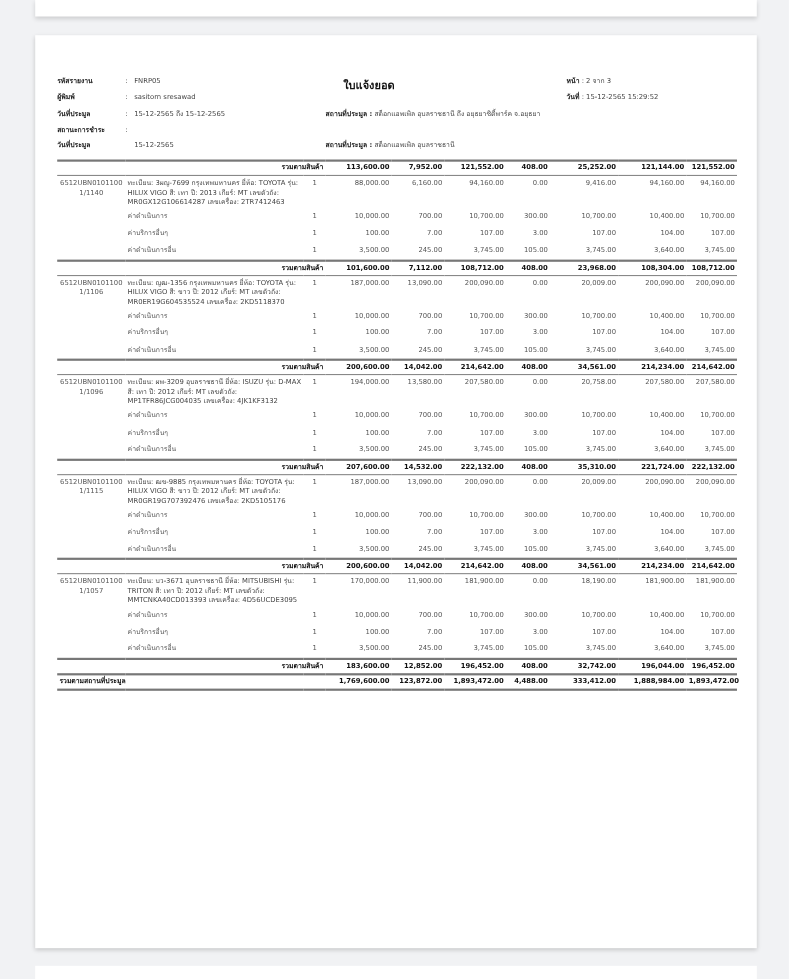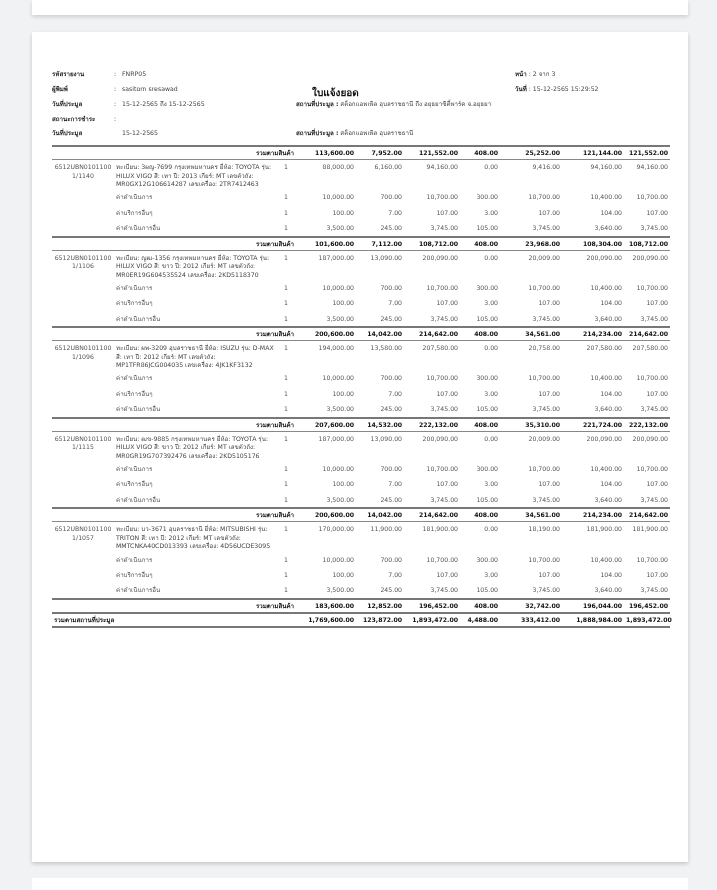--- a/index.html
+++ b/index.html
@@ -8,21 +8,21 @@
   .page { position: absolute; left: 32px; width: 656px; background: #fff; }
   .page-top { top: 0; height: 15px; box-shadow: 0 2px 4px rgba(0,0,0,0.15); }
   .page-main { top: 32px; height: 830px; box-shadow: 0 2px 4px rgba(0,0,0,0.18); }
   .page-next { top: 878px; height: 20px; }
   .sheet { position: absolute; left: 20px; top: 36px; width: 618px; font-size: 6.2px; line-height: 1.35; }
   .hdr { position: relative; height: 110px; }
   .hdr .row { position: absolute; left: 0; display: flex; white-space: nowrap; }
   .lbl { font-weight: bold; color: #222; width: 62px; display: inline-block; }
   .colon { width: 8px; display: inline-block; }
   .val { color: #444; }
-  .title { position: absolute; left: 260px; top: 18px; font-size: 10px; font-weight: bold; color: #111; }
+  .title { position: absolute; left: 260px; top: 4px; font-size: 10px; font-weight: bold; color: #111; }
   .pageinfo { position: absolute; left: 463px; top: 2px; }
   .dateinfo { position: absolute; left: 463px; top: 17px; }
   .loc1 { position: absolute; left: 244px; top: 32px; }
   .loc2 { position: absolute; left: 244px; top: 61px; }
   .b { font-weight: bold; color: #222; }
   table { width: 618px; border-collapse: collapse; table-layout: fixed; }
   td { vertical-align: top; padding: 1px 2px; white-space: nowrap; color: #555; }
   td.num { text-align: right; }
   td.c { text-align: center; }
   td.desc { white-space: normal; line-height: 1.35; color: #444; }

